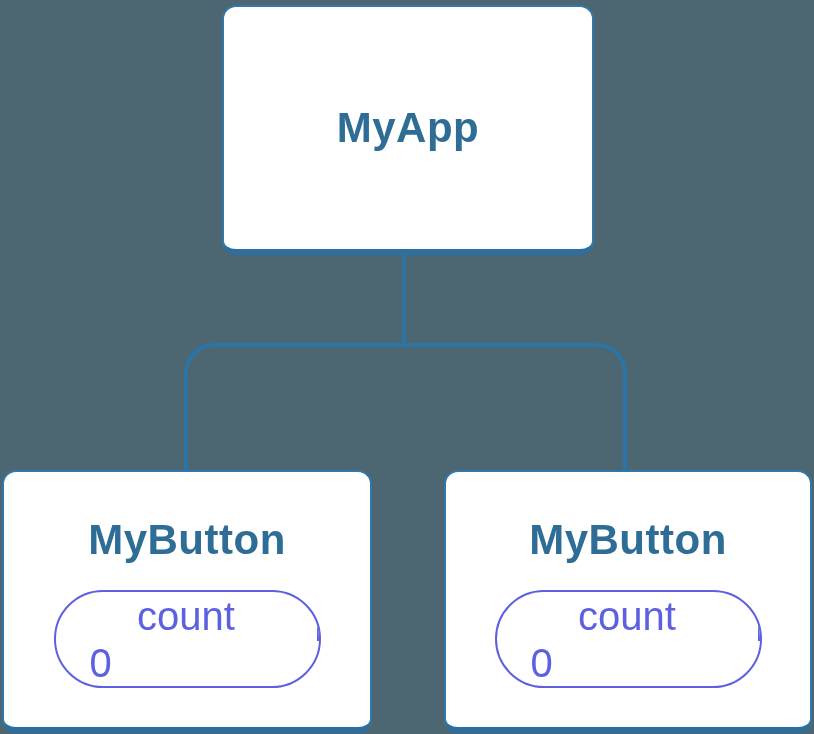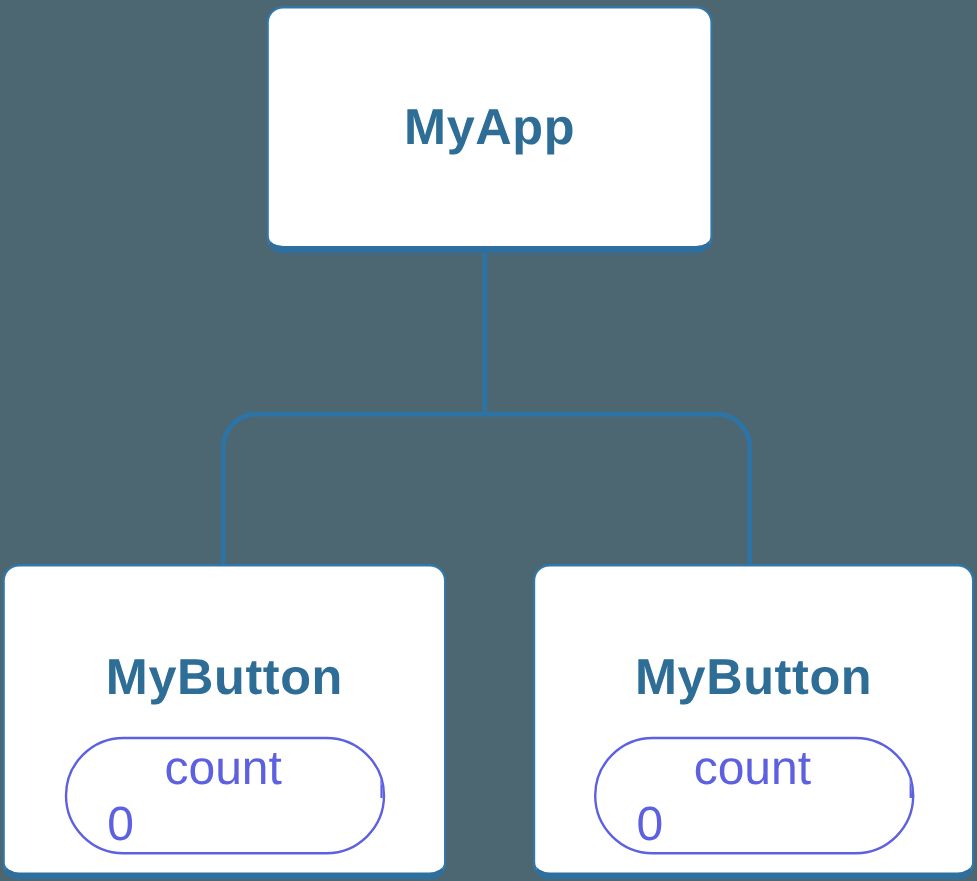--- a/index.html
+++ b/index.html
@@ -33,30 +33,30 @@
     font-size: 42px;
     font-weight: 700;
     letter-spacing: 0.5px;
     color: #2e6d96;
   }
 
   #root-node {
     left: 222px;
     top: 5px;
     width: 372px;
-    height: 206px;
+    height: 250px;
     justify-content: center;
   }
 
   .child-node {
     top: 470px;
     width: 370px;
     height: 263px;
     justify-content: flex-start;
-    padding-top: 68px;
+    padding-top: 44px;
   }
   #child-node-0 { left: 2px; }
   #child-node-1 { left: 444px; width: 368px; }
 
   
   .connector-stem {
     position: absolute;
     left: 402px;
     top: 211px;
     width: 4px;

